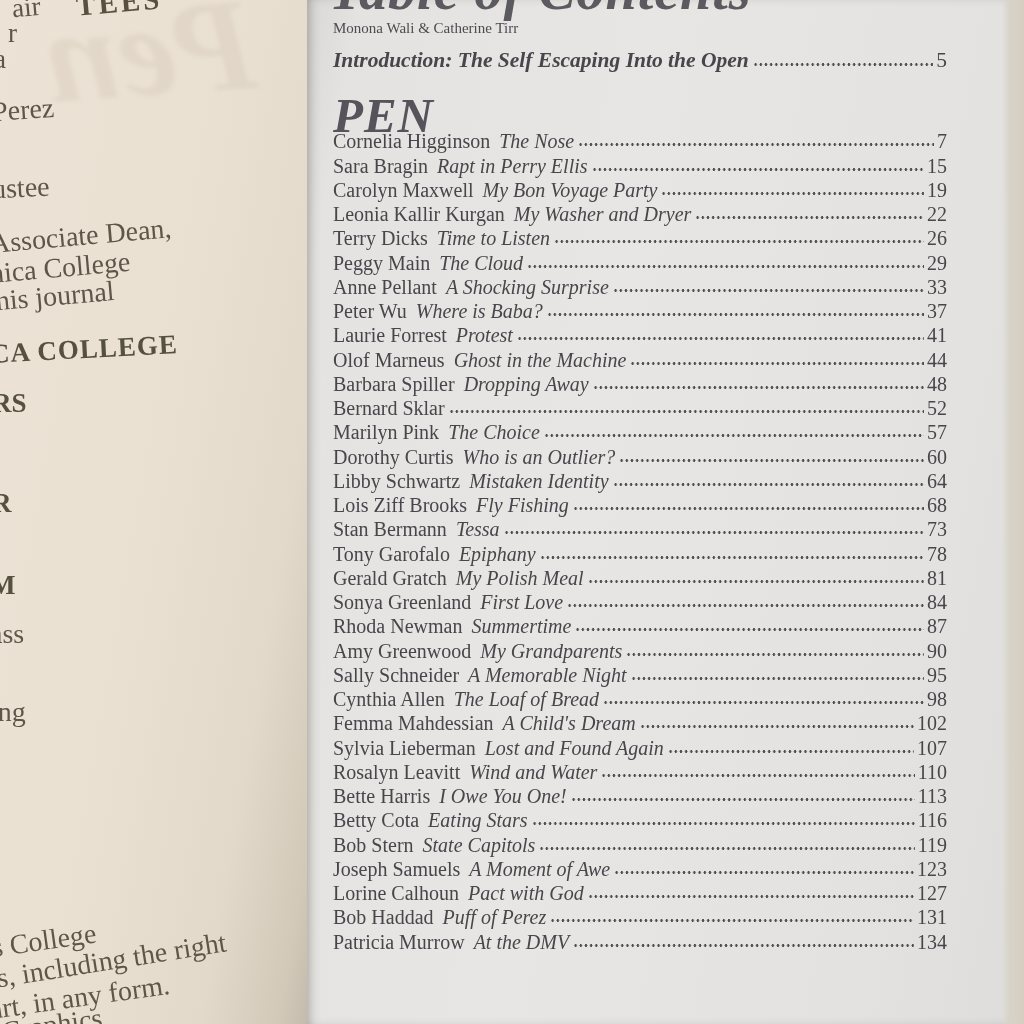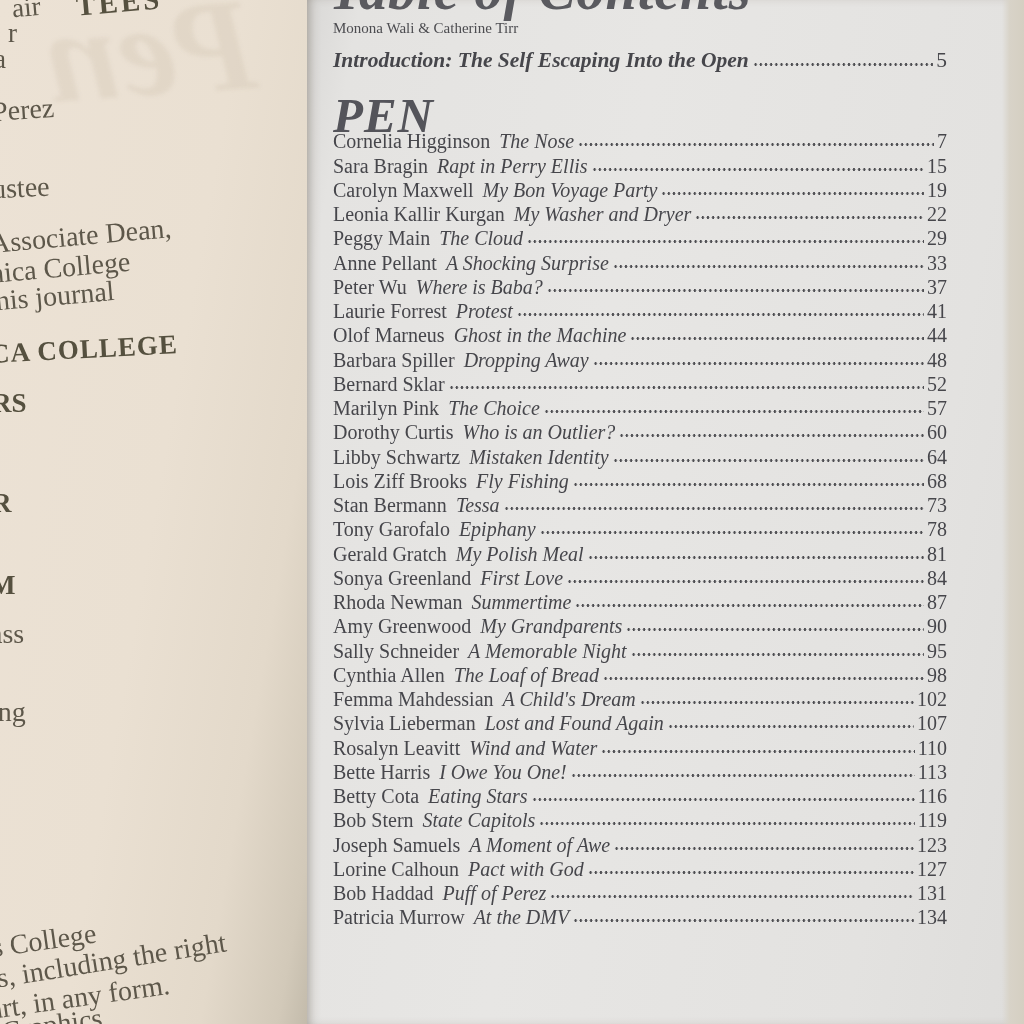--- a/index.html
+++ b/index.html
@@ -152,20 +152,26 @@
     <span class="pagenum">19</span>
   </div>
 
   <div class="toc-row">
     <span class="author">Leonia Kallir Kurgan</span>
     <span class="work-title">My Washer and Dryer</span>
     <span class="leader"></span>
     <span class="pagenum">22</span>
   </div>
 
+  <div class="toc-row">
+    <span class="author">Terry Dicks</span>
+    <span class="work-title">Time to Listen</span>
+    <span class="leader"></span>
+    <span class="pagenum">26</span>
+  </div>
 
   <div class="toc-row">
     <span class="author">Peggy Main</span>
     <span class="work-title">The Cloud</span>
     <span class="leader"></span>
     <span class="pagenum">29</span>
   </div>
 
   <div class="toc-row">
     <span class="author">Anne Pellant</span>

